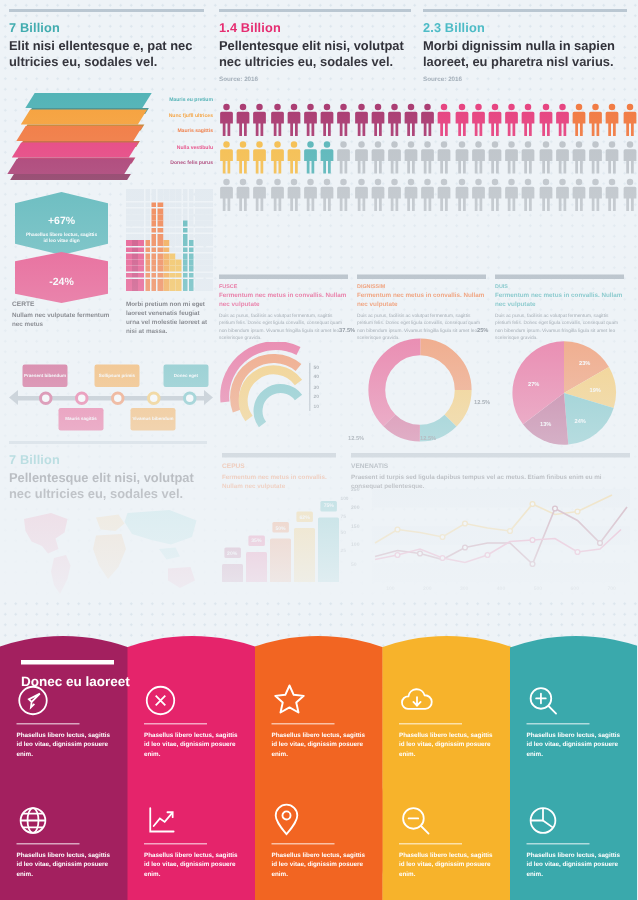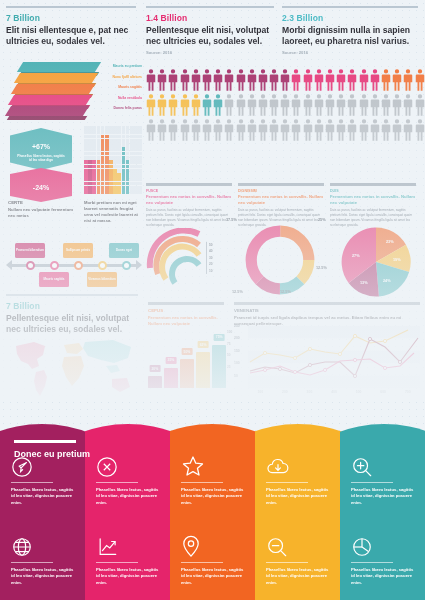--- a/index.html
+++ b/index.html
@@ -885,21 +885,21 @@
         <circle cx="298" cy="150" r="130" fill="#f7b32b" clip-path="url(#cl3)"></circle>
         <circle cx="298" cy="150" r="130" fill="#f7b32b" clip-path="url(#cl4)"></circle>
       </g>
       <g>
         <circle cx="384" cy="150" r="130" fill="#3aa9ac" clip-path="url(#cl4)"></circle>
       </g>
     </svg>
 
     <div class="vtitle">
       <div class="vr"></div>
-      <div class="vt">Donec eu pretium</div>
+      <div class="vt">Donec eu laoreet</div>
     </div>
 
     <div class="vcell" style="left:0px;top:48px;">
       <div class="ic">
         <svg width="22" height="22" viewBox="0 0 24 24" fill="none" stroke="#fff" stroke-width="1.3">
           <circle cx="12" cy="12" r="10"></circle>
             <path d="M17 7 L9 11 L11 13 L17 7 Z M11 13 L10.5 17 L13 14.5"></path>
         </svg>
       </div>
       <div class="hr"></div>

